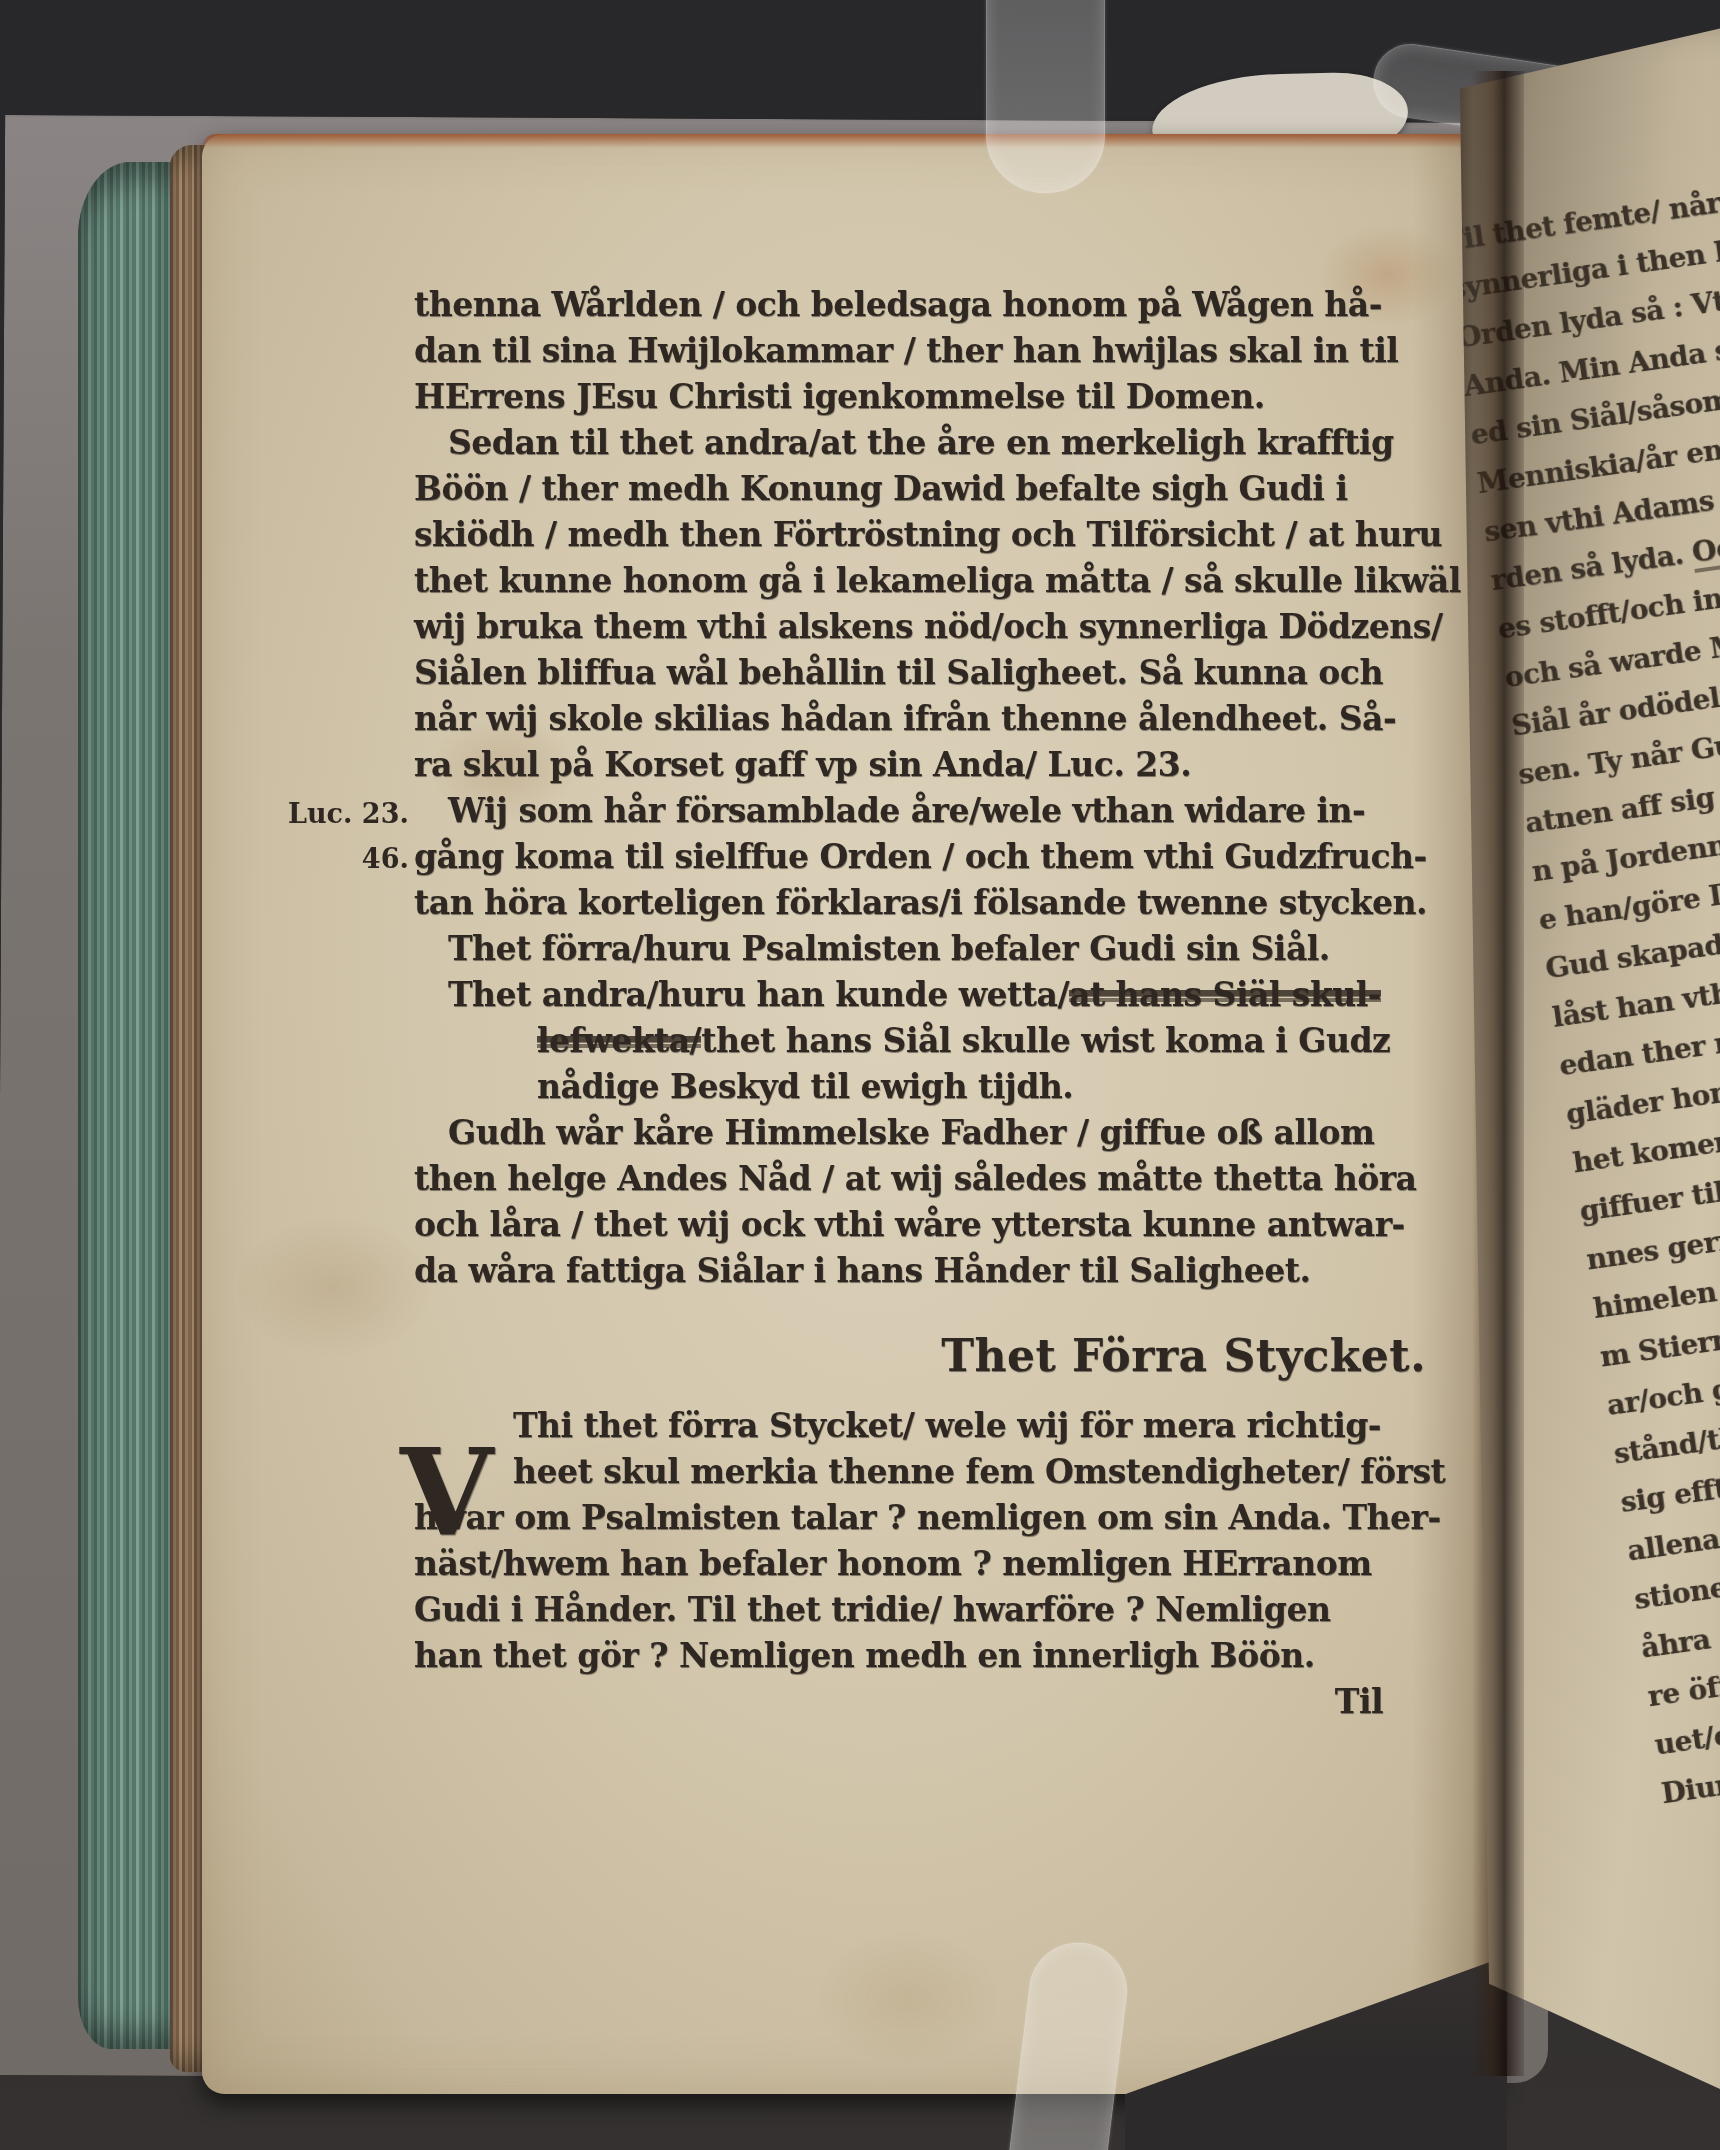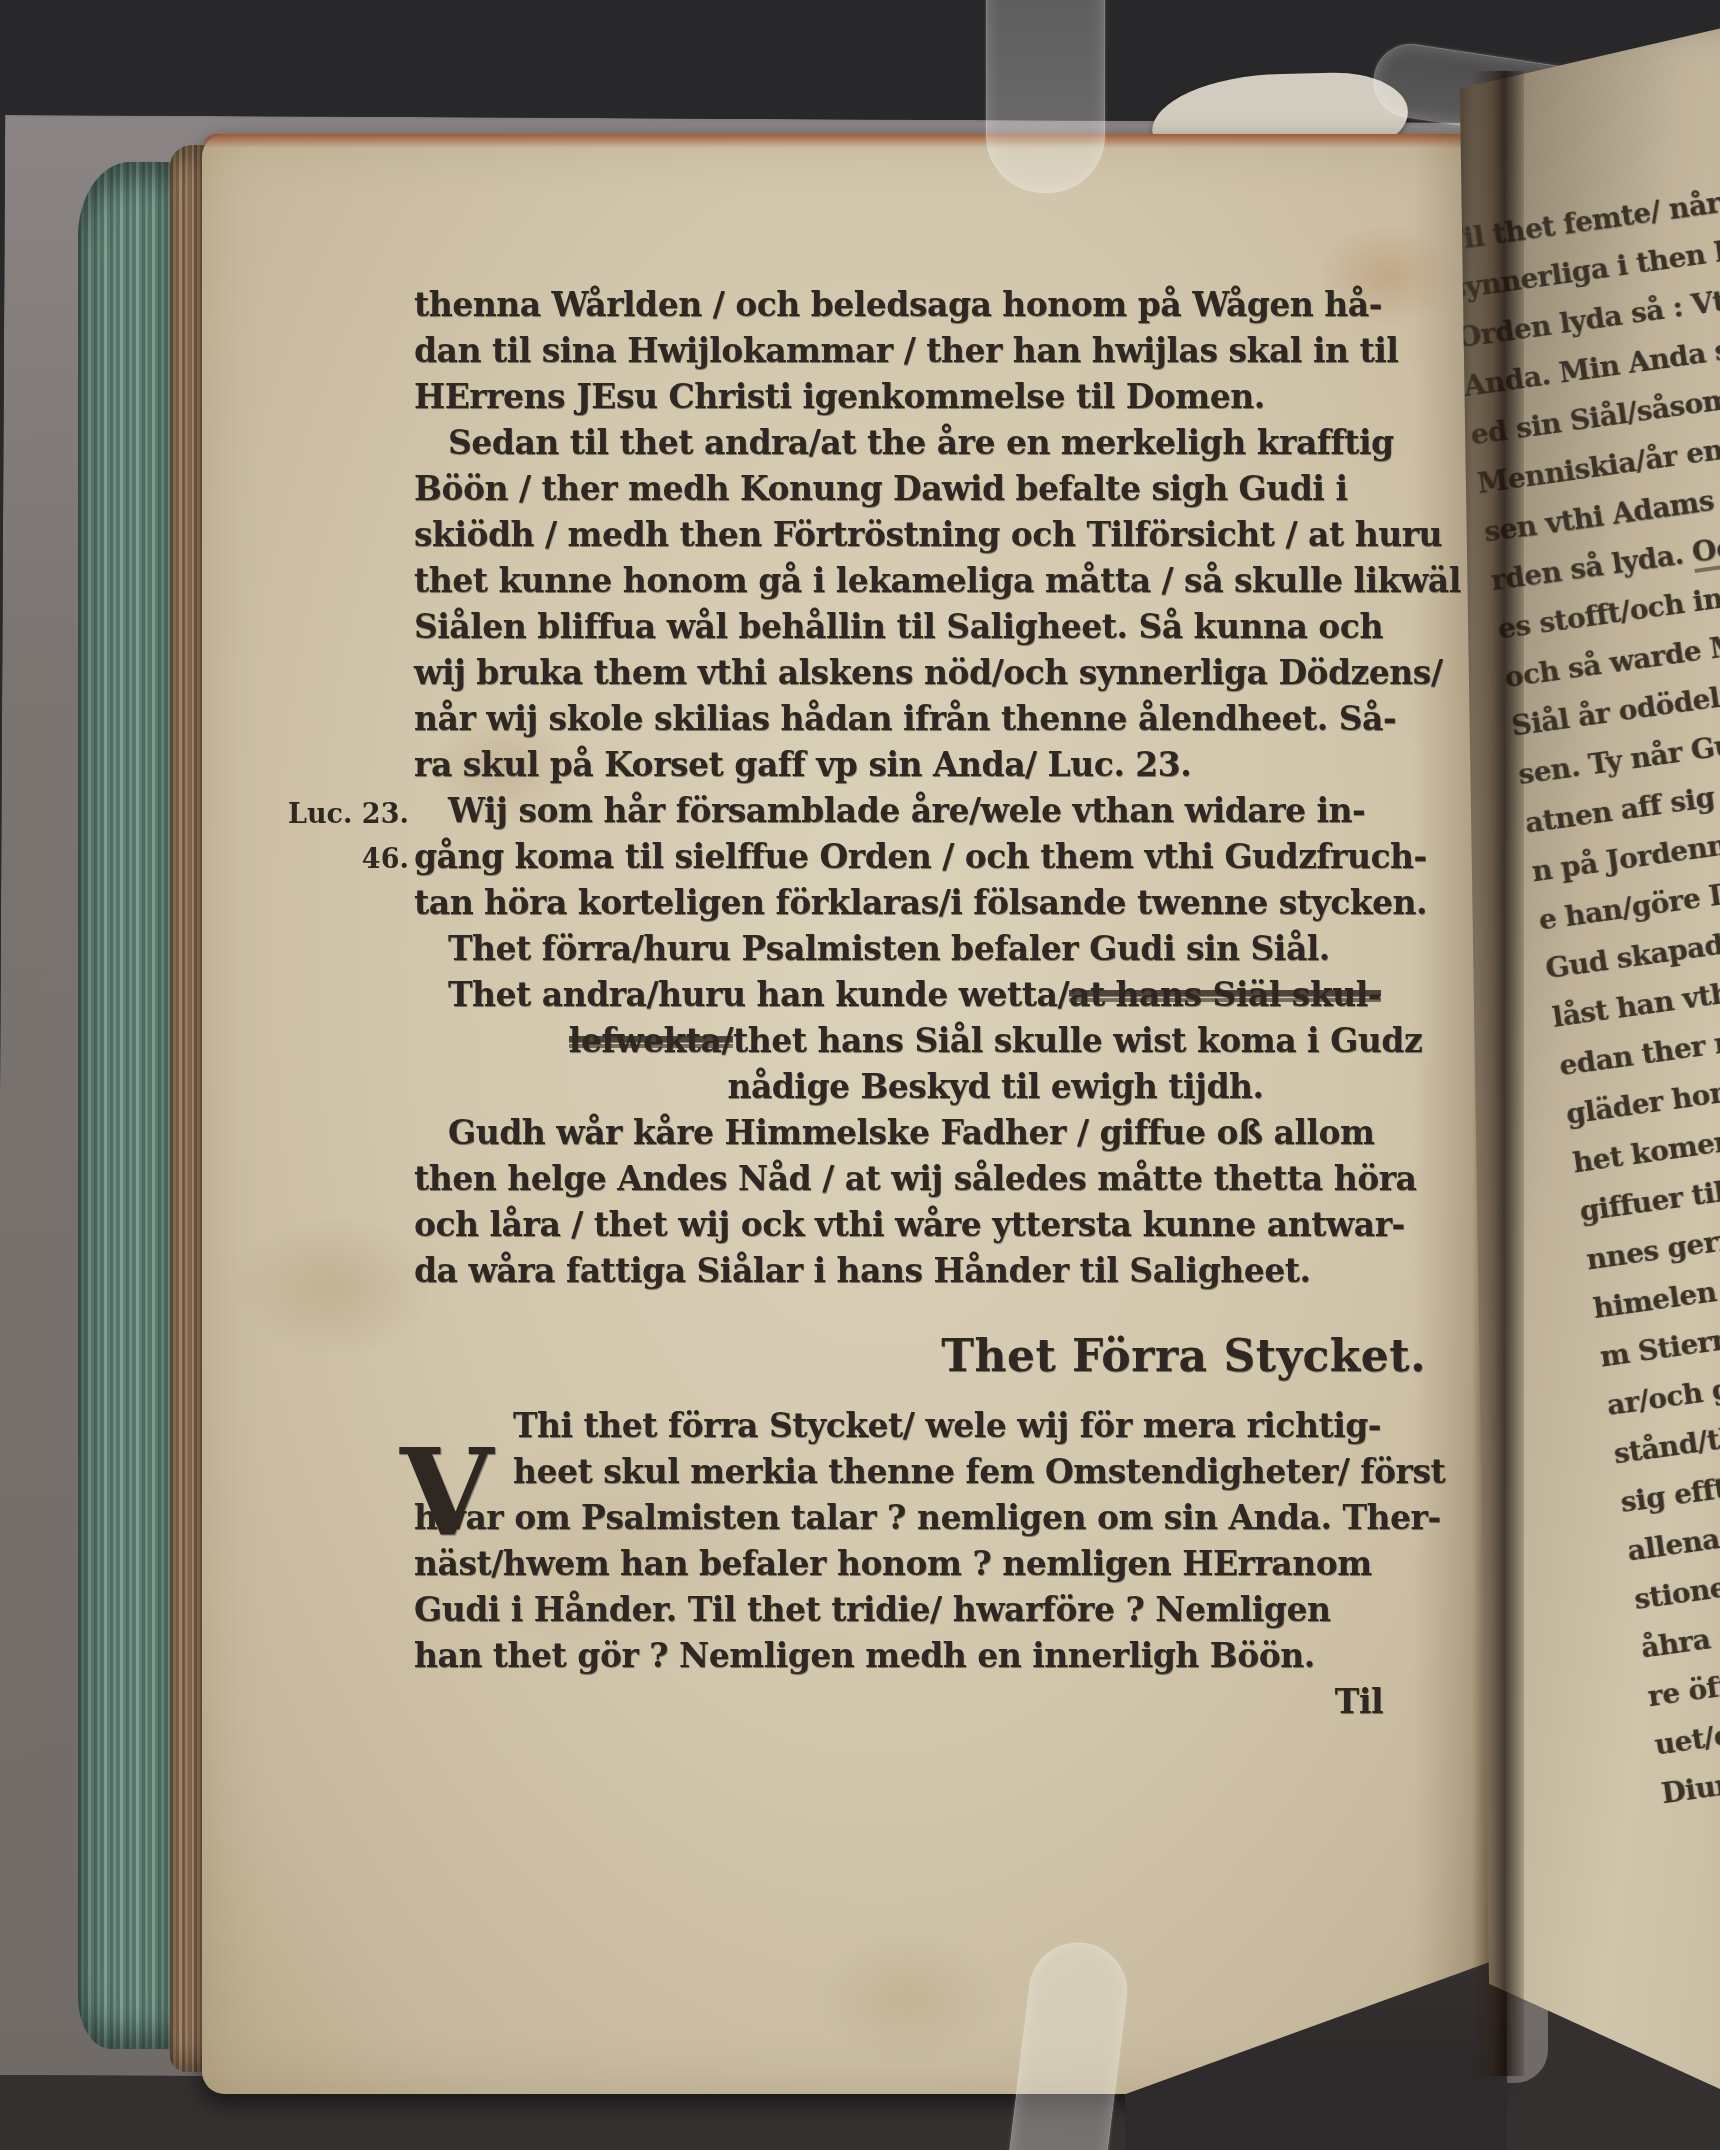--- a/index.html
+++ b/index.html
@@ -96,21 +96,21 @@
   
   .text-column{
     position:absolute; left:414px; top:282px; width:1040px; color:#2f2822;
   }
   .line{
     height:46px; line-height:46px; font-size:33px; font-weight:700;
     white-space:nowrap; letter-spacing:-0.5px;
     text-shadow:0.5px 0.5px 0.7px rgba(47,40,34,.55);
   }
   .line.i1{padding-left:34px;}
-  .line.i2{padding-left:123px;text-align:center;}
+  .line.i2{padding-left:123px;}
   .line.h{height:71px; line-height:71px; margin-top:26px; text-align:right;
     font-size:44px; letter-spacing:0.5px; padding-right:28px;}
   .line.dc{padding-left:99px; margin-top:11.8px;}
   .line.dc2{padding-left:99px;}
   .line.cw{text-align:right; padding-right:71px;}
   .struck{
     background-image:linear-gradient(rgba(45,36,28,.8), rgba(45,36,28,.8)),
                      linear-gradient(rgba(45,36,28,.55), rgba(45,36,28,.55));
     background-size:100% 6.6px, 100% 4.2px;
     background-position:0 46%, 0 66%;
@@ -181,22 +181,22 @@
   <div class="text-column">
     <span class="dropcap">V</span>
 
   <div class="line "><span>thenna Wårlden / och beledsaga honom på Wågen hå-</span></div>
       <div class="line "><span>dan til sina Hwijlokammar / ther han hwijlas skal in til</span></div>
       <div class="line "><span>HErrens JEsu Christi igenkommelse til Domen.</span></div>
       <div class="line i1"><span>Sedan til thet andra/at the åre en merkeligh krafftig</span></div>
       <div class="line "><span>Böön / ther medh Konung Dawid befalte sigh Gudi i</span></div>
       <div class="line "><span>skiödh / medh then Förtröstning och Tilförsicht / at huru</span></div>
       <div class="line "><span>thet kunne honom gå i lekameliga måtta / så skulle likwäl</span></div>
+      <div class="line "><span>wij bruka them vthi alskens nöd/och synnerliga Dödzens/</span></div>
       <div class="line "><span>Siålen bliffua wål behållin til Saligheet. Så kunna och</span></div>
-      <div class="line "><span>wij bruka them vthi alskens nöd/och synnerliga Dödzens/</span></div>
       <div class="line "><span>når wij skole skilias hådan ifrån thenne ålendheet. Så-</span></div>
       <div class="line "><span>ra skul på Korset gaff vp sin Anda/ Luc. 23.</span></div>
       <div class="line i1"><span>Wij som hår församblade åre/wele vthan widare in-</span></div>
       <div class="line "><span>gång koma til sielffue Orden / och them vthi Gudzfruch-</span></div>
       <div class="line "><span>tan höra korteligen förklaras/i fölsande twenne stycken.</span></div>
       <div class="line i1"><span>Thet förra/huru Psalmisten befaler Gudi sin Siål.</span></div>
       <div class="line i1"><span>Thet andra/huru han kunde wetta/</span><span class="struck">at hans Siäl skul-</span></div>
       <div class="line i2"><span class="struck">lefwekta/</span><span>thet hans Siål skulle wist koma i Gudz</span></div>
       <div class="line i2"><span>nådige Beskyd til ewigh tijdh.</span></div>
       <div class="line i1"><span>Gudh wår kåre Himmelske Fadher / giffue oß allom</span></div>

